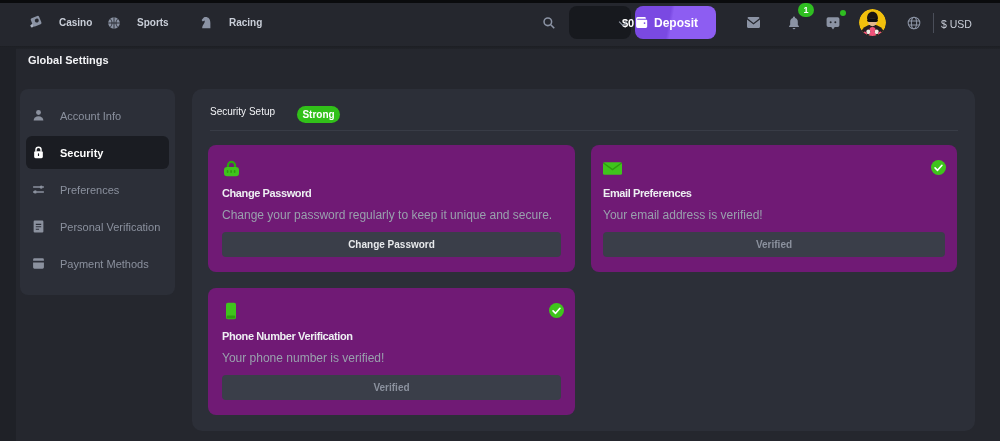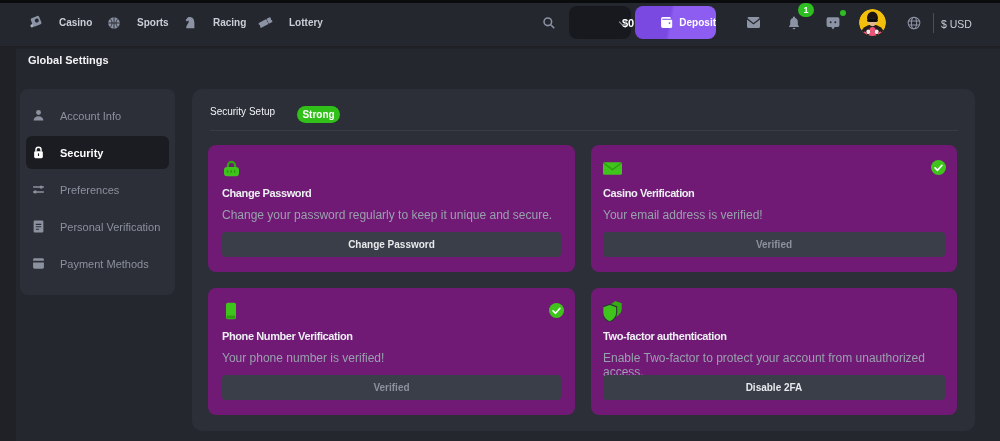--- a/index.html
+++ b/index.html
@@ -20,22 +20,22 @@
   .nav-item svg { display:block; }
   .icon-g { color:#8b93a4; }
   
   .pill { position:absolute; left:569px; top:3px; width:62px; height:33px; background:#17191e;
     border-radius:8px; display:flex; align-items:center; padding-left:6px; gap:4px; }
   .pill .amt { font-size:11px; font-weight:700; color:#fff;padding-left:43px; }
   .chev { position:absolute; left:620px; top:16px; width:6px; height:6px; border-right:1.8px solid #9aa1af;
     border-bottom:1.8px solid #9aa1af; transform:rotate(45deg); }
   .deposit { position:absolute; left:635px; top:3px; width:81px; height:33px; border-radius:8px;
     background:linear-gradient(100deg,#7a49e2 0%,#7a49e2 42%,#8d5df2 46%,#8d5df2 100%);
-    display:flex; align-items:center; justify-content:flex-end; gap:6px;
-    color:#fff; font-size:10px; font-weight:700; }
+    display:flex; align-items:center; justify-content:flex-start; gap:6px;
+    color:#fff; font-size:12px; font-weight:700; }
   .badge1 { position:absolute; left:798px; top:0px; width:16px; height:14px; background:#2fbe21;
     border-radius:8px; font-size:9px; font-weight:700; color:#fff; display:flex; align-items:center;
     justify-content:center; }
   .greendot { position:absolute; left:840px; top:7px; width:6px; height:6px; border-radius:50%; background:#2fbe21; }
   .avatar { position:absolute; left:859px; top:6px; width:27px; height:27px; border-radius:50%; overflow:hidden; }
   .sep { position:absolute; left:933px; top:10px; width:1px; height:20px; background:#4a4e59; }
   .usd { position:absolute; left:941px; top:15px; font-size:10.5px; font-weight:400; color:#c9ced8; }
   
   .leftstrip { position:absolute; left:0; top:47px; width:16px; height:394px; background:#1f2127; }
   .gs-title { position:absolute; left:28px; top:54px; font-size:11px; font-weight:700; color:#f2f3f6; }
@@ -76,34 +76,25 @@
       </svg>
       <span>Casino</span>
     </div>
     <div class="nav-item" style="left:107px;">
       <svg width="14" height="14" viewBox="0 0 24 24">
         <circle cx="12" cy="12" r="10" fill="#8b93a4"></circle>
         <path d="M12 2 v20 M2 12 h20 M5.2 4.8 c4.5 3.6 4.5 10.8 0 14.4 M18.8 4.8 c-4.5 3.6 -4.5 10.8 0 14.4" stroke="#25272e" stroke-width="1.5" fill="none"></path>
       </svg>
       <span>Sports</span>
     </div>
-    <div class="nav-item" style="left:183px;">
+    <div class="nav-item" style="left:199px;">
       <svg class="icon-g" width="14" height="14" viewBox="0 0 24 24" fill="currentColor">
         <path d="M19.5 21 H5.5 c0-2.9 1-5 2.4-6.8 1.4-1.8 2.3-3.9 1.8-6.3 L6.4 9.6 4.5 7 8.2 2.5 c1-.4 2.1-.6 3.2-.6 4.7 0 8.1 3.6 8.1 10.1 z"></path>
       </svg>
       <span>Racing</span>
-    </div>
-    <div class="nav-item" style="left:258px;">
-      <svg class="icon-g" width="15" height="15" viewBox="0 0 24 24" fill="currentColor">
-        <g transform="rotate(-28 12 12)">
-          <path d="M3 7.5 h18 a1.8 1.8 0 0 1 1.8 1.8 v1 a2 2 0 0 0 0 3.4 v1 a1.8 1.8 0 0 1 -1.8 1.8 H3 a1.8 1.8 0 0 1 -1.8-1.8 v-1 a2 2 0 0 0 0-3.4 v-1 A1.8 1.8 0 0 1 3 7.5 z"></path>
-          <path d="M15.5 8 v8.5" stroke="#25272e" stroke-width="1.3" stroke-dasharray="2 1.6" fill="none"></path>
-        </g>
-      </svg>
-      <span>Lottery</span>
     </div>
 
     <svg style="position:absolute;left:542px;top:13px;" width="14" height="14" viewBox="0 0 24 24" fill="none" stroke="#8b93a4" stroke-width="2.6">
       <circle cx="10" cy="10" r="6.5"></circle>
       <path d="M15 15 L21 21"></path>
     </svg>
     <div class="pill">
       <svg width="13" height="13" viewBox="0 0 16 16">
         <circle cx="8" cy="8" r="8" fill="#27a17c"></circle>
         <text x="8" y="11.5" font-size="10" font-weight="bold" fill="#fff" text-anchor="middle" font-family="Liberation Sans">T</text>
@@ -220,42 +211,32 @@
 
     <div class="card r" style="left:399px; top:56px; width:366px;">
       <svg width="19" height="13" viewBox="0 0 24 16" style="margin-top:3px;">
         <rect x="0" y="0" width="24" height="16" rx="2" fill="#3fc41c"></rect>
         <path d="M0.5 1 L12 9.5 L23.5 1" fill="none" stroke="#2f9b10" stroke-width="1.8"></path>
       </svg>
       <svg class="ck" width="15" height="15" viewBox="0 0 24 24">
         <circle cx="12" cy="12" r="12" fill="#3fc41c"></circle>
         <path d="M6.5 12.5 L10.5 16.5 L17.5 8.5" fill="none" stroke="#fff" stroke-width="2.6" stroke-linecap="round" stroke-linejoin="round"></path>
       </svg>
-      <div class="title">Casino Verification</div>
+      <div class="title">Email Preferences</div>
       <div class="desc">Your email address is verified!</div>
       <div class="btn muted">Verified</div>
     </div>
 
     <div class="card" style="left:16px; top:199px;">
       <svg width="10" height="18" viewBox="0 0 12 20" style="margin-left:4px;">
         <rect x="0" y="0" width="12" height="20" rx="2.2" fill="#3fc41c"></rect>
         <rect x="0.8" y="15.5" width="10.4" height="3.6" rx="1.4" fill="#2f9b10"></rect>
       </svg>
       <svg class="ck" width="15" height="15" viewBox="0 0 24 24">
         <circle cx="12" cy="12" r="12" fill="#3fc41c"></circle>
         <path d="M6.5 12.5 L10.5 16.5 L17.5 8.5" fill="none" stroke="#fff" stroke-width="2.6" stroke-linecap="round" stroke-linejoin="round"></path>
       </svg>
       <div class="title">Phone Number Verification</div>
       <div class="desc">Your phone number is verified!</div>
       <div class="btn muted">Verified</div>
     </div>
 
-    <div class="card r" style="left:399px; top:199px; width:366px;">
-      <svg width="19" height="21" viewBox="0 0 21 24" style="margin-top:-1px;">
-        <path d="M13.8 0 L21 2.5 V8.3 C21 13 18.1 16.6 13.8 18.3 C11.7 17.5 9.9 16.2 8.6 14.5 L6.6 5 Z" fill="#34ad12"></path>
-        <path d="M7.3 4.5 L14.6 7 V12.9 C14.6 17.6 11.7 21.3 7.3 23 C2.9 21.3 0 17.6 0 12.9 V7 Z" fill="none" stroke="#31343e" stroke-width="2.6"></path>
-        <path d="M7.3 4.5 L14.6 7 V12.9 C14.6 17.6 11.7 21.3 7.3 23 C2.9 21.3 0 17.6 0 12.9 V7 Z" fill="#3fc41c"></path>
-      </svg>
-      <div class="title">Two-factor authentication</div>
-      <div class="desc">Enable Two-factor to protect your account from unauthorized access.</div>
-      <div class="btn">Disable 2FA</div>
-    </div>
   </div>
 
 </body></html>

